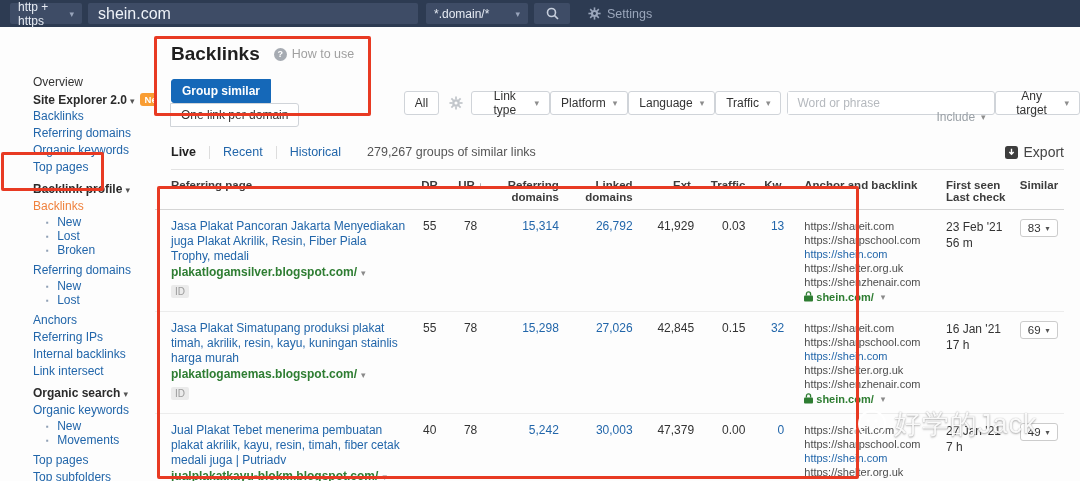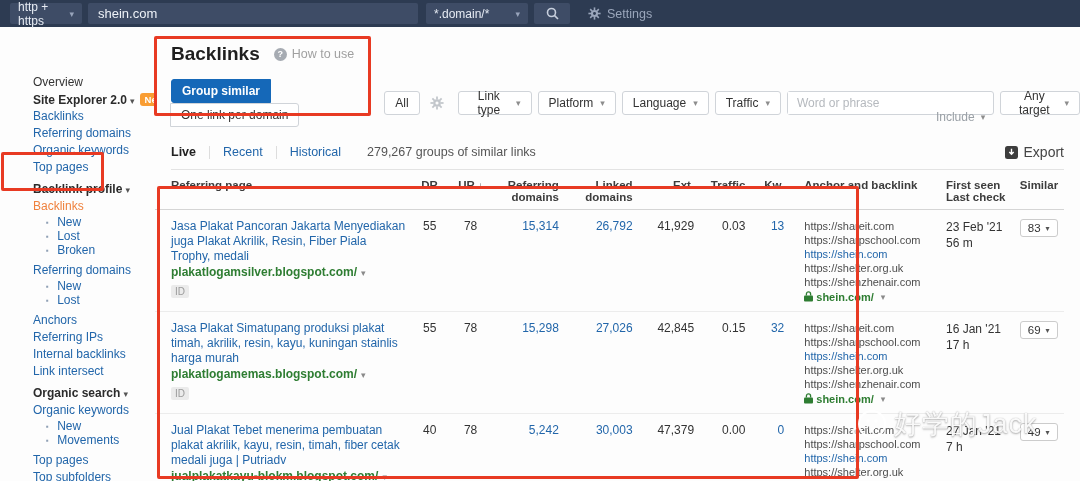--- a/index.html
+++ b/index.html
@@ -10,21 +10,21 @@
   *{box-sizing:border-box;margin:0;padding:0;}
   body{background:#fff;font-family:"Liberation Sans","DejaVu Sans",sans-serif;}
   #stage{position:relative;width:1080px;height:481px;overflow:hidden;background:#fdfdfd;}
 
   
   .topbar{position:absolute;left:0;top:0;width:1080px;height:27px;background:var(--brand-navy);
     display:flex;align-items:center;padding:0 10px;gap:6px;}
   .tb-box{background:var(--topbar-box);border-radius:2px;height:21px;display:flex;align-items:center;
     color:#e6ebf3;font-size:12px;padding:0 8px;}
   .tb-proto{width:72px;justify-content:space-between;}
-  .tb-input{width:330px;border:none;outline:none;font-size:13px;}
+  .tb-input{width:330px;border:none;outline:none;font-size:16px;}
   input.tb-input{background:var(--topbar-box);color:#eef2f8;border-radius:2px;height:21px;padding:0 10px;}
   .tb-mode{width:102px;justify-content:space-between;margin-left:2px;}
   .tb-search{width:36px;justify-content:center;}
   .tb-caret{color:#98a4bb;font-size:9px;margin-left:6px;}
   .tb-settings{display:flex;align-items:center;gap:6px;color:#9aa6bb;font-size:12.5px;margin-left:12px;cursor:default;}
 
   
   .sidebar{position:absolute;left:0;top:27px;width:155px;height:454px;padding:19px 0 0 33px;margin-top:28px;}
   .sidebar ul{list-style:none;}
   .s-item{font-size:12px;line-height:17px;height:17px;white-space:nowrap;color:#333;}
@@ -52,21 +52,21 @@
   .filters{margin:14px 0 0 16px;display:flex;align-items:center;}
   .btn{height:24px;border:1px solid #d0d4d9;background:#fff;border-radius:3px;font-size:12px;color:#333;
     padding:0 10px;display:inline-flex;align-items:center;cursor:pointer;font-family:inherit;}
   .seg .btn{border-radius:0;margin-left:-1px;}
   .seg .btn:first-child{border-radius:3px 0 0 3px;margin-left:0;}
   .seg .btn:last-child{border-radius:0 3px 3px 0;}
   .seg .btn.sel{background:var(--button-blue);border-color:var(--button-blue);color:#fff;font-weight:bold;}
   .btn.lone{margin-left:10px;}
   .gear-btn{margin:0 8px 0 10px;display:inline-flex;cursor:pointer;}
   .dd-wrap{display:contents;}
-  .btn.dd{margin-left:6px;}
+  .btn.dd{}
   .btn.dd::after,.inc::after,.sim-btn i::before,.cg::before{content:"▾";}
   .btn.dd::after{color:#8d8d8d;font-size:9px;margin-left:7px;}
   .phrase-group{margin-left:6px;height:24px;border:1px solid #d0d4d9;border-radius:3px;background:#fff;
     display:inline-flex;align-items:center;padding-right:8px;}
   .phrase-input{border:none;outline:none;height:22px;width:148px;padding:0 9px;font-size:12px;color:#4d7c0f;font-family:inherit;}
   .phrase-input::placeholder{color:#b5b9be;}
   .inc{color:#9aa0a6;font-size:12px;display:inline-flex;align-items:center;cursor:pointer;margin-top:28px;}
   .inc::after{color:#8d8d8d;font-size:9px;margin-left:6px;}
 
   .tabs{margin:17px 16px 0 16px;display:flex;align-items:center;border-bottom:1px solid #e3e3e3;padding-bottom:9px;}

